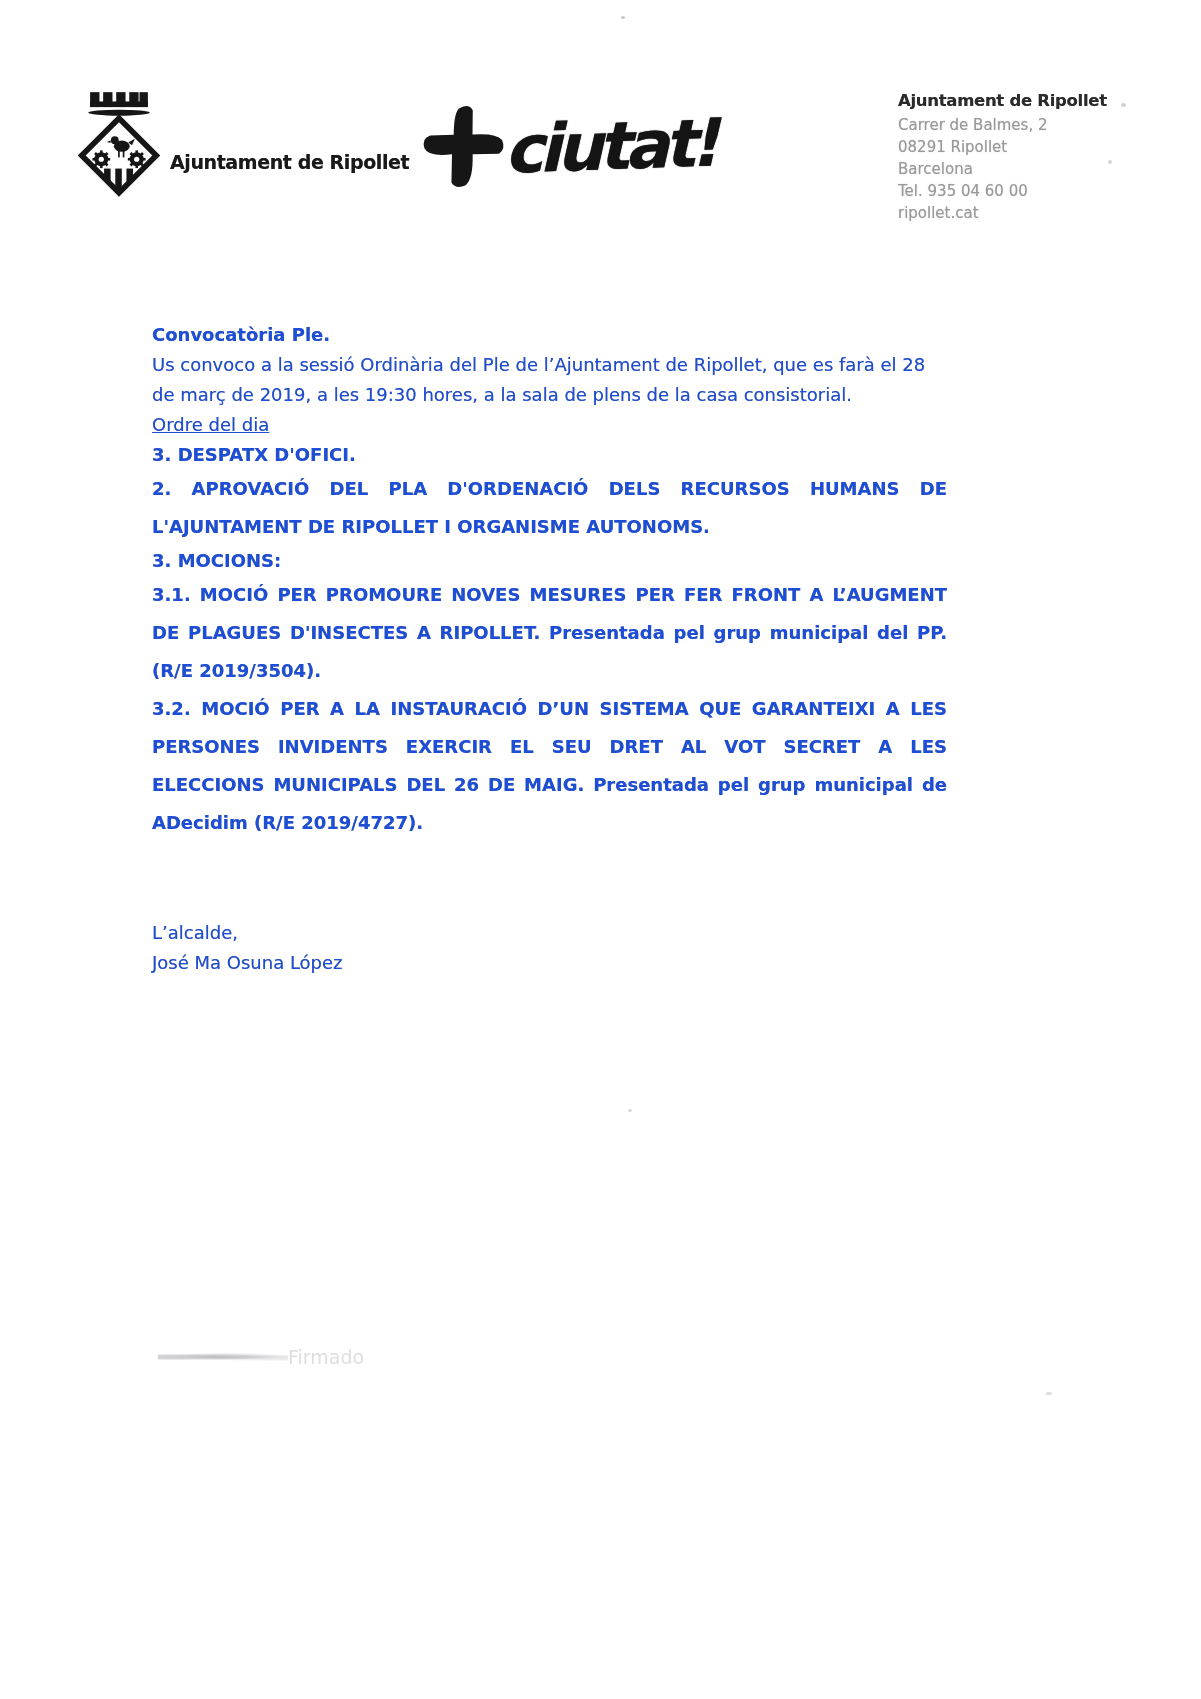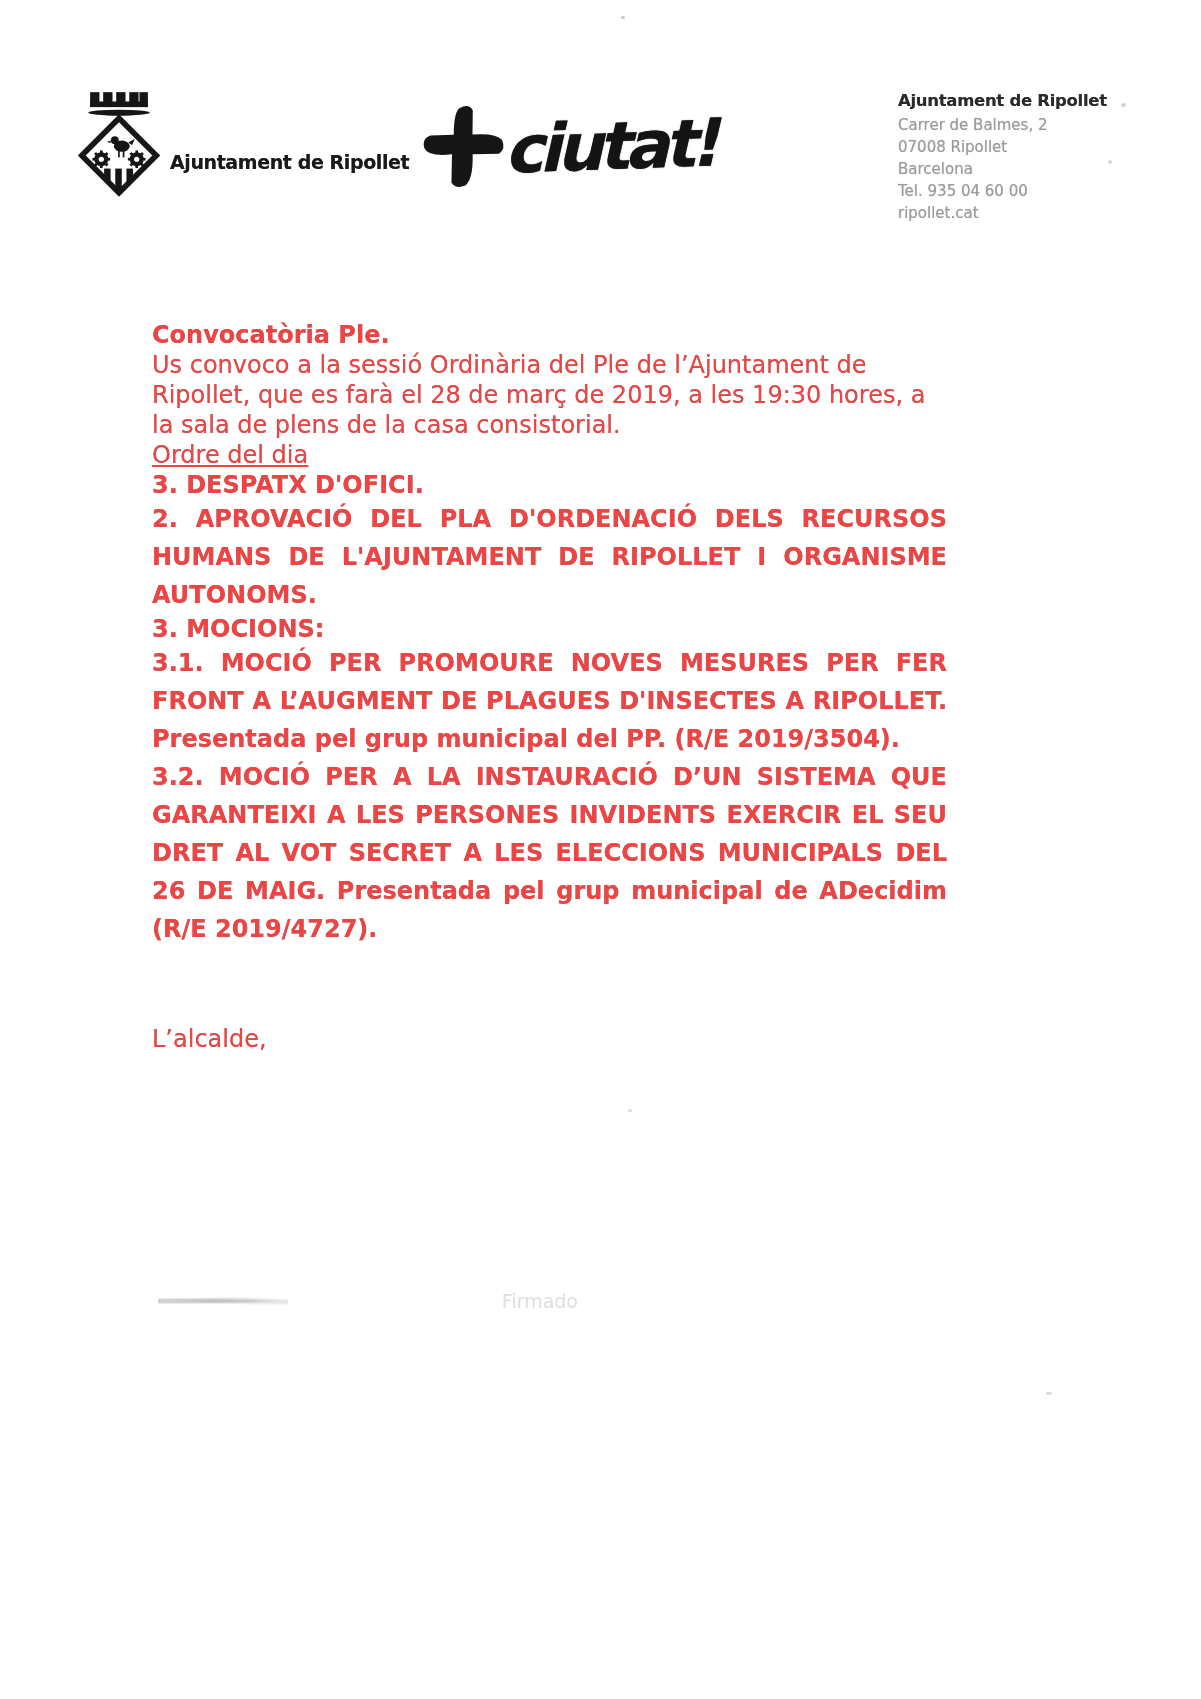--- a/index.html
+++ b/index.html
@@ -70,49 +70,48 @@
     text-shadow: 0 0 0.5px rgba(0,0,0,0.5);
     margin-bottom: 2px;
   }
 
   
   .content {
     position: absolute;
     left: 152px;
     top: 320px;
     width: 795px;
-    font-size: 24px;
+    font-size: 18px;
     line-height: 30px;
-    color: #ef4444;
+    color: #1d4ed8;
     text-shadow: 0 0 0.4px rgba(0,0,0,0.45);
   }
   .content p { margin: 0; }
   .doc-title { font-weight: bold; margin-bottom: 24px; }
   .intro { margin-bottom: 16px; }
   .order-heading { text-decoration: underline; margin-bottom: 22px; }
   .b { font-weight: bold; }
   .u { text-decoration: underline; }
   .item { font-weight: bold; text-align: justify; line-height: 38px; }
   .mb { margin-bottom: 22px; }
   .mb-lg { margin-bottom: 26px; }
   .item-plain { font-weight: bold; }
   .dateline { margin-top: 34px; }
   .closing { margin-top: 76px; }
 
   
   .faint-stamp {
     position: absolute;
-    top: 1290px;
+    top: 1346px;
     left: 158px;
     width: 420px;
     color: #dededf;
     font-size: 19px;
     filter: blur(0.6px);
     display: flex;
-    justify-content: space-between;
     align-items: center;
   }
   .faint-fragment {
     display: inline-block;
     width: 130px;
     height: 8px;
     background:
       radial-gradient(ellipse at 15% 50%, rgba(170,170,175,0.55) 0 25%, transparent 60%),
       radial-gradient(ellipse at 55% 40%, rgba(180,180,185,0.4) 0 20%, transparent 55%),
       radial-gradient(ellipse at 90% 60%, rgba(185,185,190,0.35) 0 18%, transparent 50%);
@@ -186,21 +185,21 @@
       <svg class="brand-cross" width="86" height="92" viewBox="0 0 92 96" aria-hidden="true">
         <path d="M38 8 Q47 2 52 9 L54 35 Q79 31 86 38 Q91 47 84 53 L56 56 Q59 83 51 90 Q41 95 36 88 L34 58 Q9 63 4 54 Q0 44 9 40 L34 37 Q32 12 38 8 Z" fill="#161616" transform="rotate(5 46 48)"></path>
       </svg>
       <span class="brand-text">ciutat!</span>
     </div>
   </div>
 
   <div class="contact">
     <div class="contact-title">Ajuntament de Ripollet</div>
     <div>Carrer de Balmes, 2</div>
-    <div>07008 Ripollet</div>
+    <div>08291 Ripollet</div>
     <div>Barcelona</div>
     <div>Tel. 935 04 60 00</div>
     <div>ripollet.cat</div>
   </div>
 
   <div class="content">
 
     <p class="doc-title">Convocatòria Ple.</p>
 
     <p class="intro mb">Us convoco a la sessió Ordinària del Ple de l’Ajuntament de Ripollet, que es farà el 28 de març de 2019, a les 19:30 hores, a la sala de plens de la casa consistorial.</p>
@@ -215,20 +214,21 @@
     <p class="item-plain">3. MOCIONS:</p>
     <p class="item mb-lg">3.1. MOCIÓ PER PROMOURE NOVES MESURES PER FER FRONT A L’AUGMENT DE PLAGUES D'INSECTES A RIPOLLET. Presentada pel grup municipal del PP. (R/E 2019/3504).</p>
 
     <p class="item mb-lg">3.2. MOCIÓ PER A LA INSTAURACIÓ D’UN SISTEMA QUE GARANTEIXI A LES PERSONES INVIDENTS EXERCIR EL SEU DRET AL VOT SECRET A LES ELECCIONS MUNICIPALS DEL 26 DE MAIG. Presentada pel grup municipal de ADecidim (R/E 2019/4727).</p>
 
 
 
 
     <div class="closing">
       <p>L’alcalde,</p>
+      <p>José Ma Osuna López</p>
     </div>
   </div>
 
   <div class="faint-stamp">
     <span class="faint-fragment"></span>
     <span>Firmado</span>
   </div>
 
   <div class="speck s1"></div>
   <div class="speck s2"></div>

